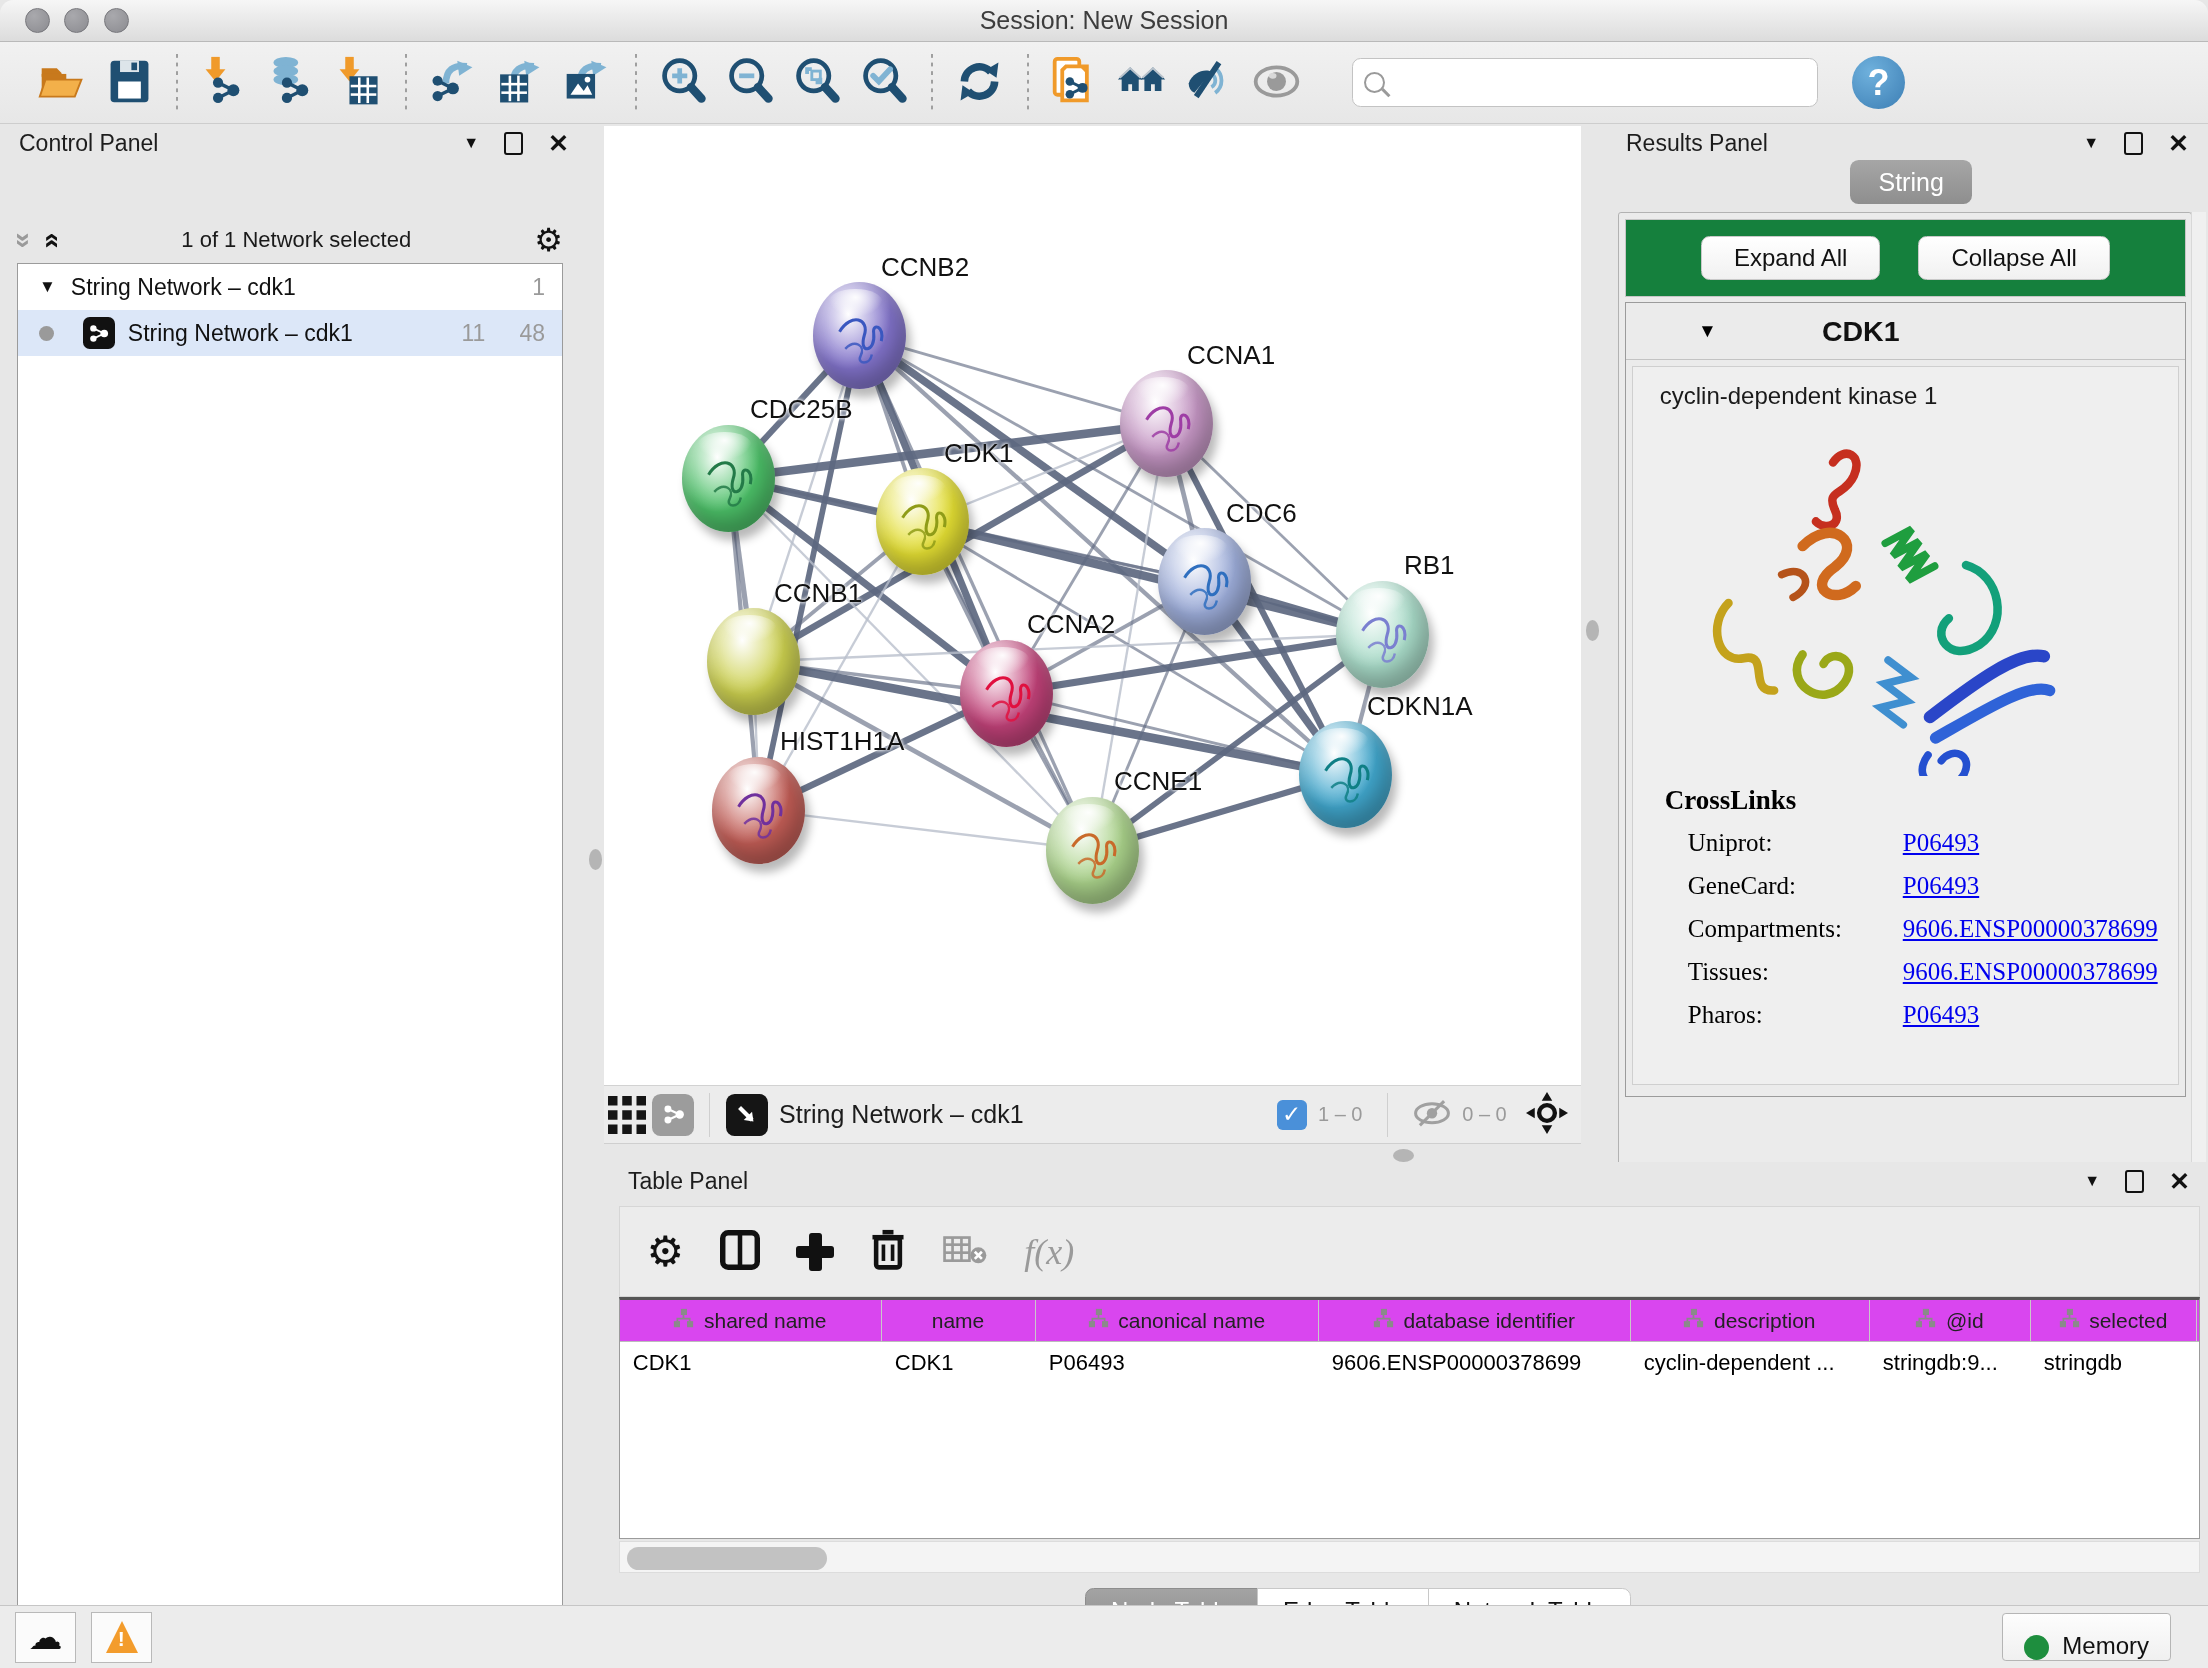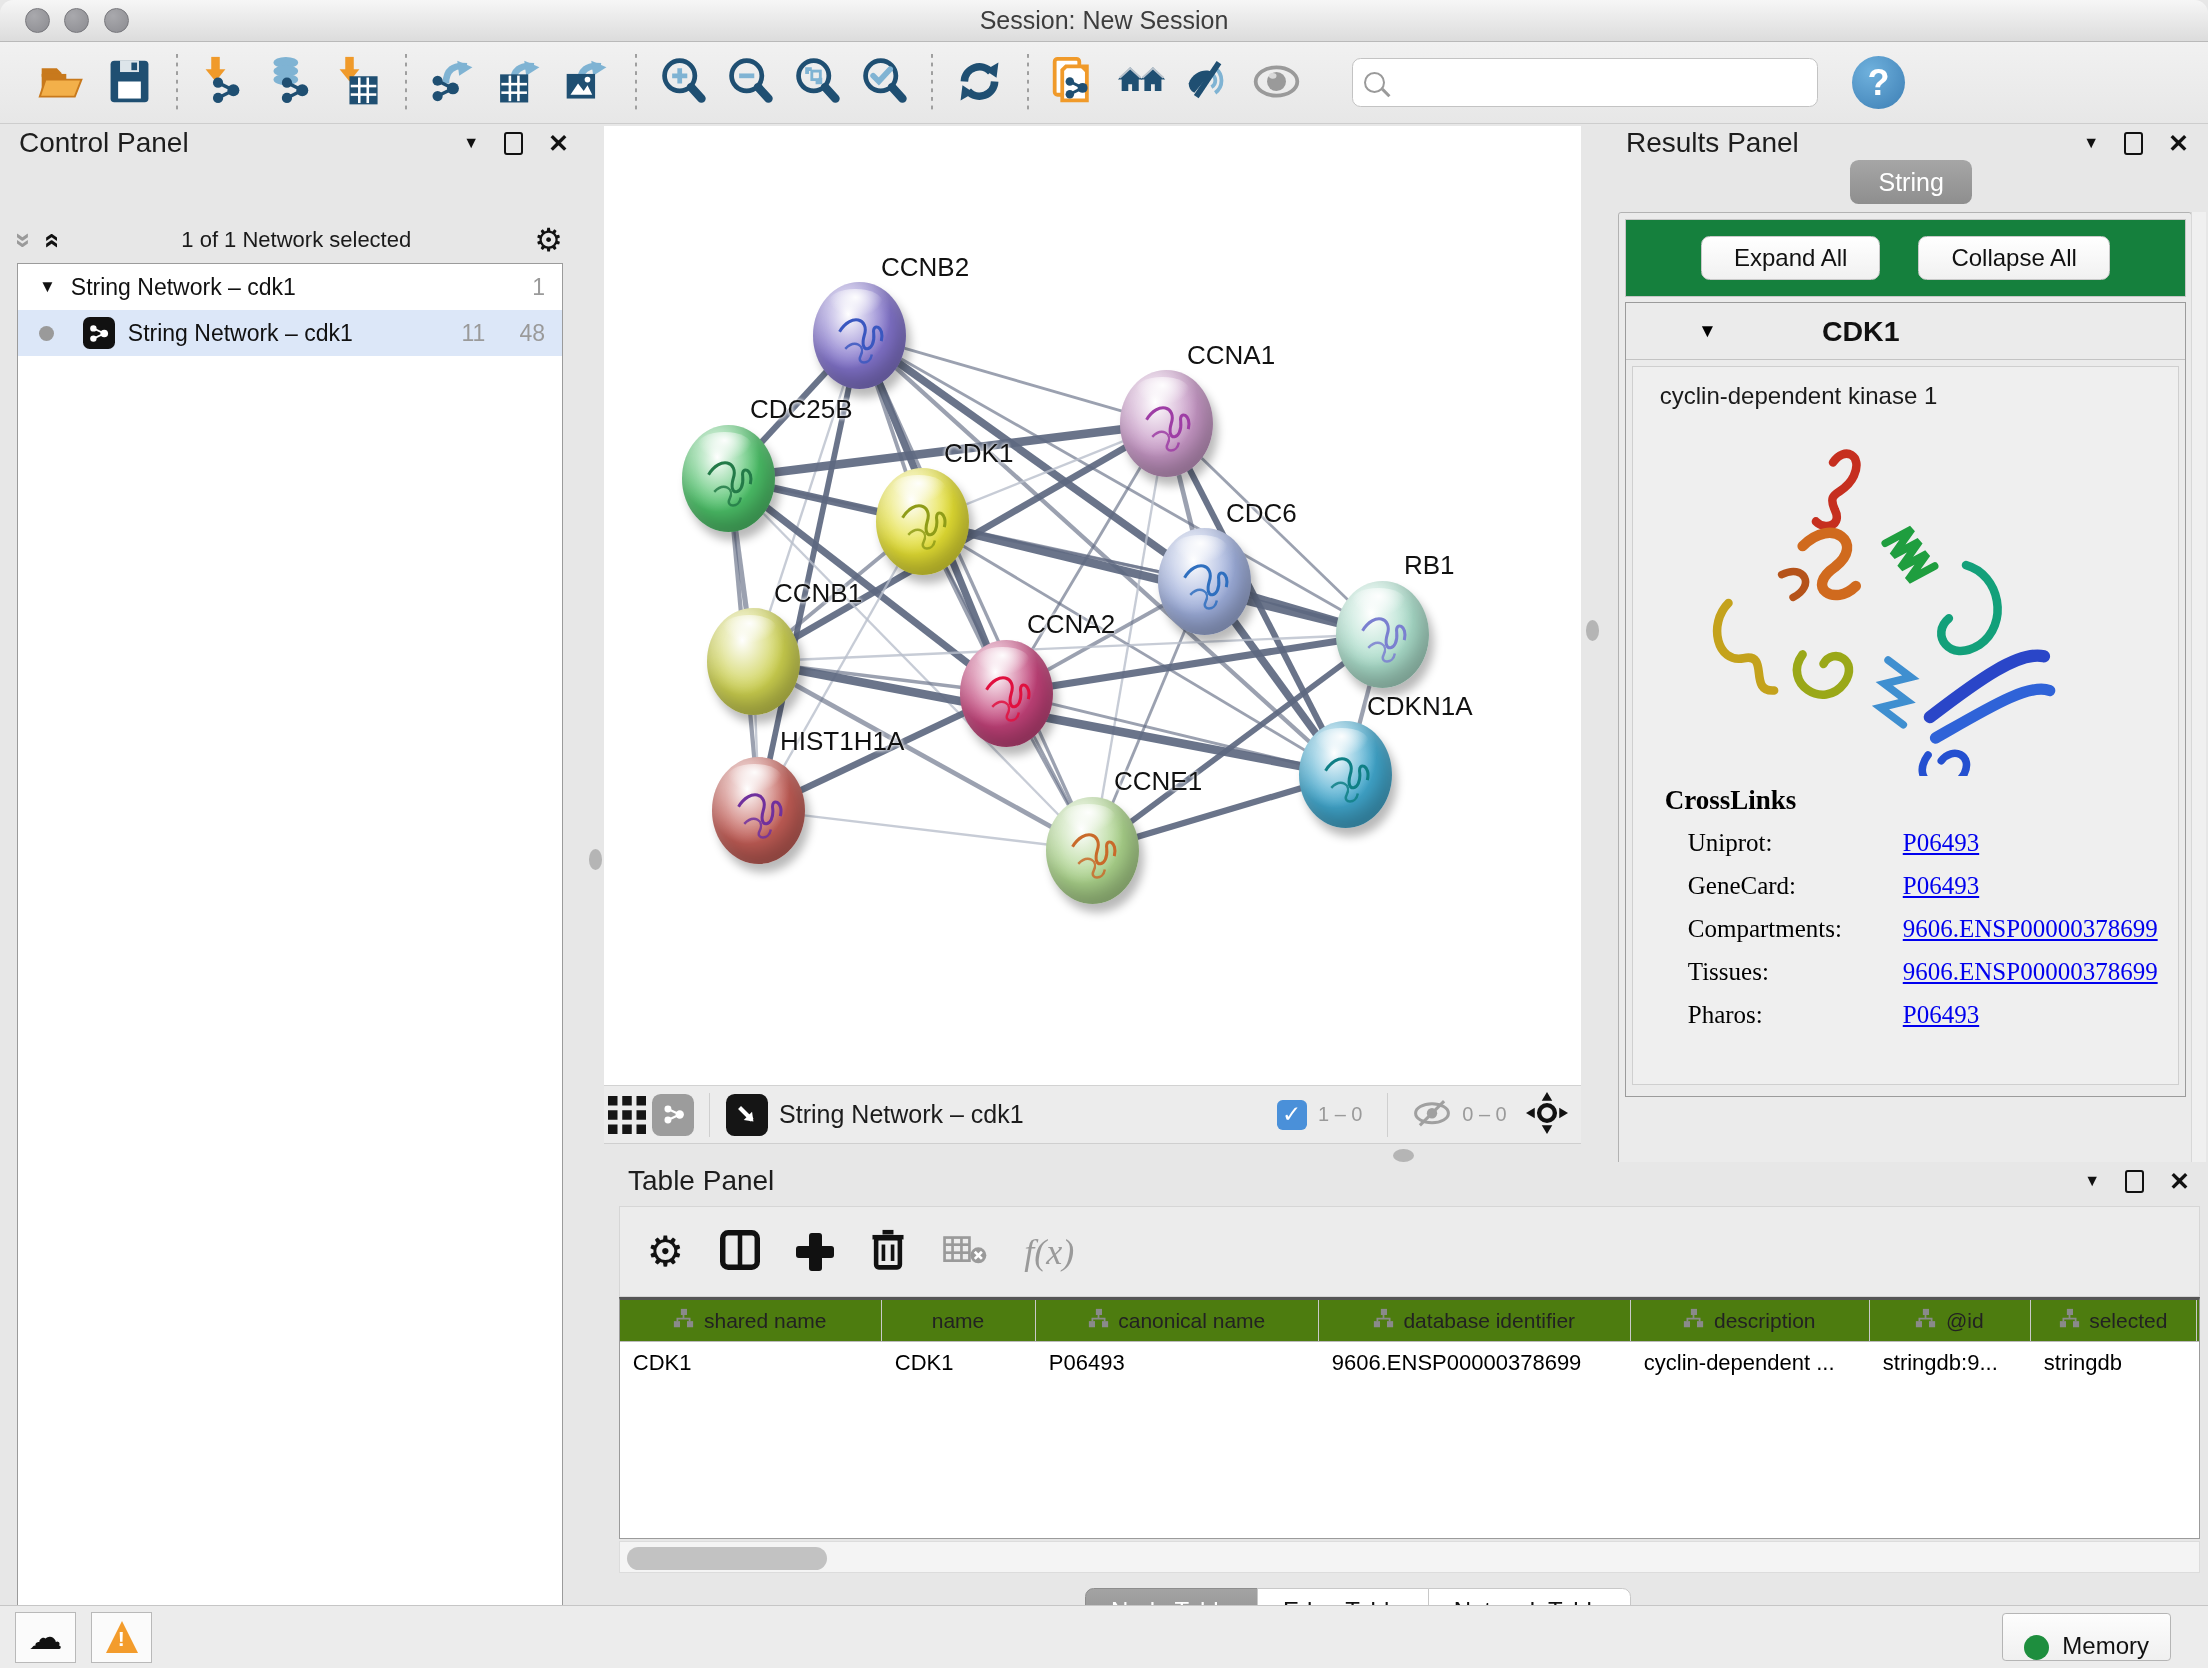--- a/index.html
+++ b/index.html
@@ -28,21 +28,21 @@
   .tb-search input { border:none; outline:none; font-size:23px; width:399px; background:transparent; }
   .mag-glyph { position:relative; width:21px; height:21px; border:2.9px solid #9a9a9a; border-radius:50%; margin-right:7.6px; }
   .mag-glyph::after { content:""; position:absolute; width:9.5px; height:2.9px; background:#9a9a9a;
     right:-7.6px; bottom:-2.9px; transform:rotate(45deg); }
   .help-btn { margin-left:34px; width:53px; height:53px; border-radius:50%;
     background:radial-gradient(circle at 35% 30%, #6fb1dd, #3c7eb4); color:#fff; font-size:36px;
     font-weight:bold; display:flex; align-items:center; justify-content:center; }
 
   
   .panel-head { height:38px; display:flex; align-items:center; padding:0 19px; }
-  .panel-title { font-size:28px; color:#1d1d1d; }
+  .panel-title { font-size:23px; color:#1d1d1d; }
   .panel-ctrl { margin-left:auto; display:flex; align-items:center; gap:25px; }
   .ph-caret { font-size:16px; color:#111; }
   .ph-float { width:19px; height:23px; border:2.9px solid #111; border-radius:2.9px; }
   .ph-close { font-size:25px; font-weight:bold; color:#111; }
 
   
   .seg { display:flex; }
   .seg .tab { height:46px; padding:0 25px; display:flex; align-items:center; justify-content:center;
     font-size:24px; background:#fff; border:1px solid #c8c8c8; color:#111; margin-left:-1px; }
   .seg .tab:first-child { border-radius:8.6px 0 0 8.6px; margin-left:0; }
@@ -123,21 +123,21 @@
   .xl-link { color:#0000ee; text-decoration:underline; }
   #rp-scroll { position:absolute; right:1.9px; top:88px; width:15px; height:1008px; background:#f0f0f0;
     border-left:1px solid #d8d8d8; }
 
   
   #table-panel { position:absolute; left:609px; top:1162px; width:1600px; height:443px; background:#e7e7e7; }
   #tp-toolbar { position:absolute; left:9.5px; top:44px; width:1581px; height:91px;
     background:#ececec; border:1px solid #d6d6d6; display:flex; align-items:center; gap:36px; padding-left:27px; }
   #tp-table { position:absolute; left:9.5px; top:135px; width:1581px; height:242px; background:#fff;
     border:1.9px solid #9b9b9b; border-top:3.8px solid #555; }
-  .t-head { display:flex; height:42px; background:#4d7c0f; border-bottom:1.9px solid #bcbcbc; }
+  .t-head { display:flex; height:42px; background:#d946ef; border-bottom:1.9px solid #bcbcbc; }
   .t-hcell { display:flex; align-items:center; justify-content:center; gap:9.5px; font-size:21px;
     color:#222; border-right:1px solid #c9c9c9; overflow:hidden; }
   .t-row { display:flex; height:42px; }
   .t-cell { display:flex; align-items:center; font-size:22px; color:#000; padding-left:13.3px;
     overflow:hidden; white-space:nowrap; }
   #tp-hscroll { position:absolute; left:9.5px; top:379px; width:1581px; height:32px; background:#f4f4f4;
     border:1px solid #dcdcdc; }
   #tp-thumb { position:absolute; left:7.6px; top:4.8px; width:200px; height:23px; background:#c2c2c2; border-radius:11.4px; }
   #tp-tabs { position:absolute; left:476px; top:426px; }
   .icon-plus { position:relative; width:38px; height:38px; }

